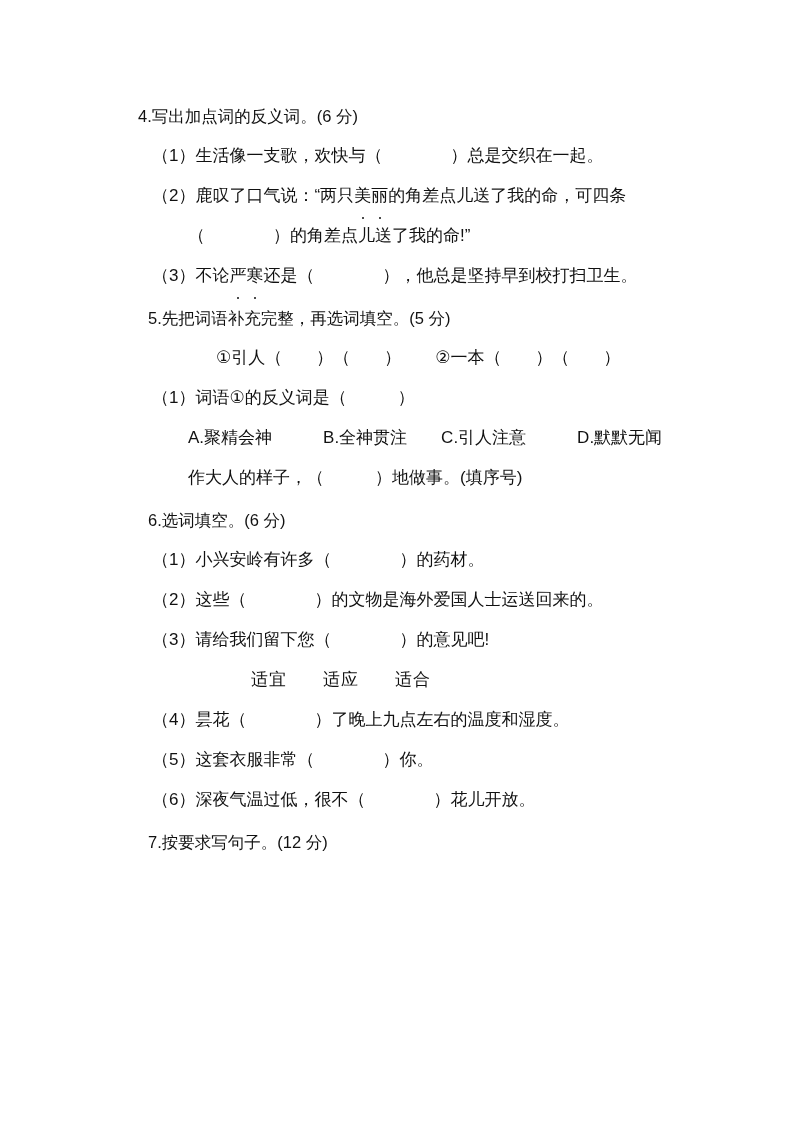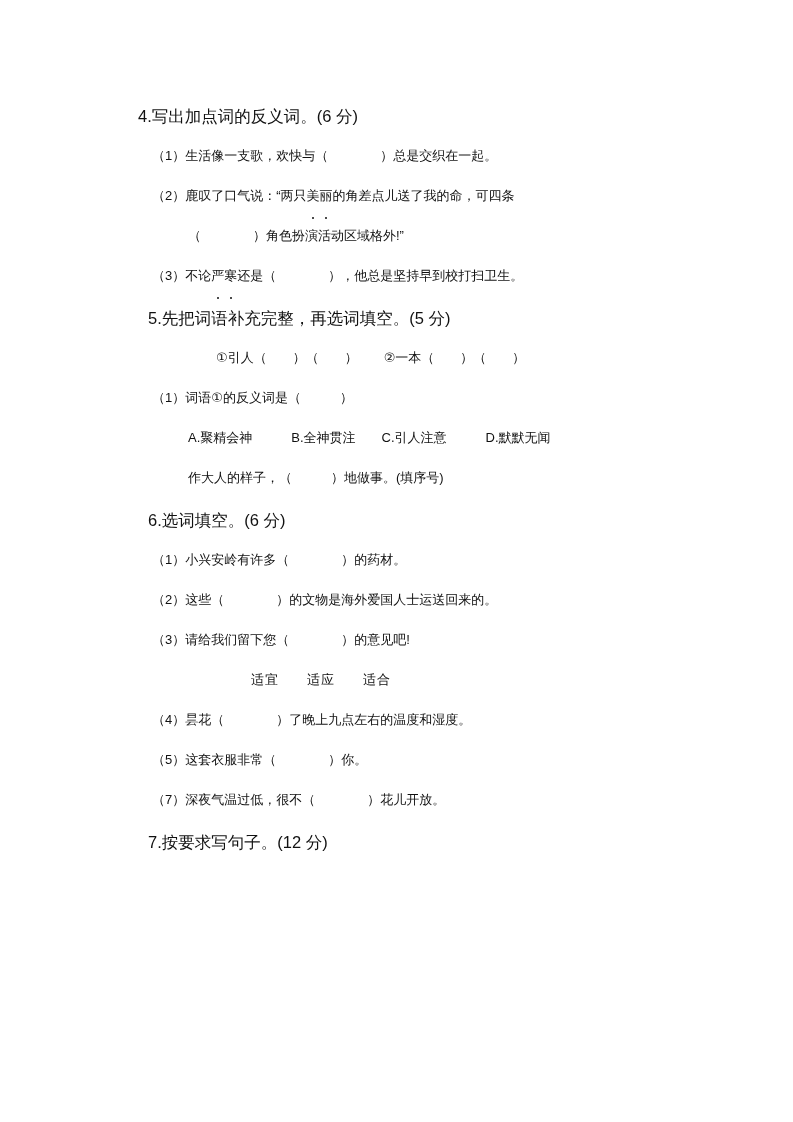--- a/index.html
+++ b/index.html
@@ -33,21 +33,21 @@
   .q-title {
     font-size: 16.5px;
     line-height: 40px;
     padding-left: 42px;
     white-space: nowrap;
   }
   .q-title.indent2 {
     padding-left: 52px;
   }
   .line {
-    font-size: 13px;
+    font-size: 17px;
     line-height: 40px;
     padding-left: 56px;
     white-space: nowrap;
   }
   .line.sub {
     padding-left: 92px;
   }
   .line.center-ish {
     padding-left: 120px;
   }
@@ -88,21 +88,21 @@
 
     <div class="q-block">
       <div class="q-title">4.写出加点词的反义词。(6 分)</div>
       <div class="line">
         <span class="nowrap">（1）生活像一支歌，欢快与（　　　　）总是交织在一起。</span>
       </div>
       <div class="line">
         <span class="nowrap">（2）鹿叹了口气说：“两只<span class="dot">美</span><span class="dot">丽</span>的角差点儿送了我的命，可四条</span>
       </div>
       <div class="line sub">
-        <span class="nowrap">（　　　　）角色扮演活动区域格外!”</span>
+        <span class="nowrap">（　　　　）的角差点儿送了我的命!”</span>
       </div>
       <div class="line">
         <span class="nowrap">（3）不论<span class="dot">严</span><span class="dot">寒</span>还是（　　　　），他总是坚持早到校打扫卫生。</span>
       </div>
     </div>
 
     <div class="q-block">
       <div class="q-title indent2">5.先把词语补充完整，再选词填空。(5 分)</div>
       <div class="line center-ish">①引人（　　）（　　）　　②一本（　　）（　　）</div>
       <div class="line">（1）词语①的反义词是（　　　）</div>
@@ -111,21 +111,21 @@
     </div>
 
     <div class="q-block">
       <div class="q-title indent2">6.选词填空。(6 分)</div>
       <div class="line">（1）小兴安岭有许多（　　　　）的药材。</div>
       <div class="line">（2）这些（　　　　）的文物是海外爱国人士运送回来的。</div>
       <div class="line">（3）请给我们留下您（　　　　）的意见吧!</div>
       <div class="line words2">适宜　　适应　　适合</div>
       <div class="line">（4）昙花（　　　　）了晚上九点左右的温度和湿度。</div>
       <div class="line">（5）这套衣服非常（　　　　）你。</div>
-      <div class="line">（7）深夜气温过低，很不（　　　　）花儿开放。</div>
+      <div class="line">（6）深夜气温过低，很不（　　　　）花儿开放。</div>
     </div>
 
     <div class="q-block">
       <div class="q-title indent2">7.按要求写句子。(12 分)</div>
     </div>
 
   </div>
 </div>
 
 </body></html>

